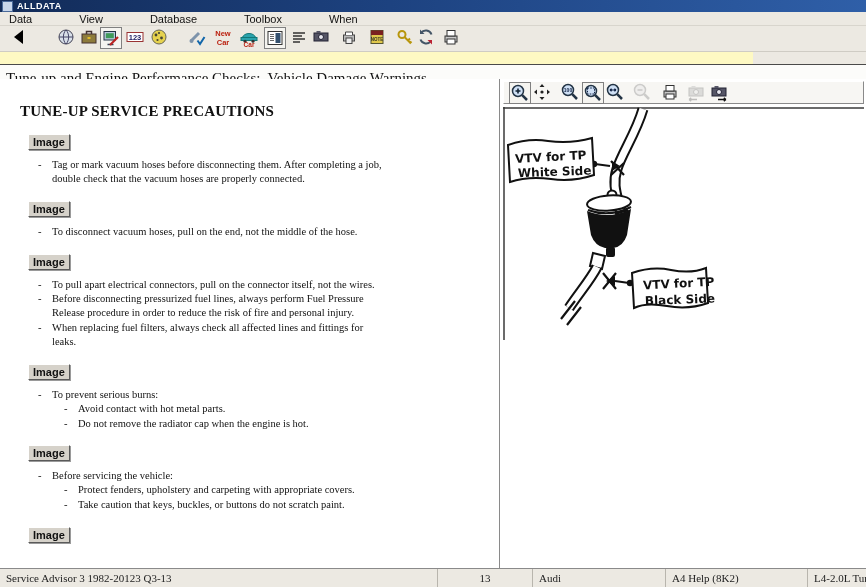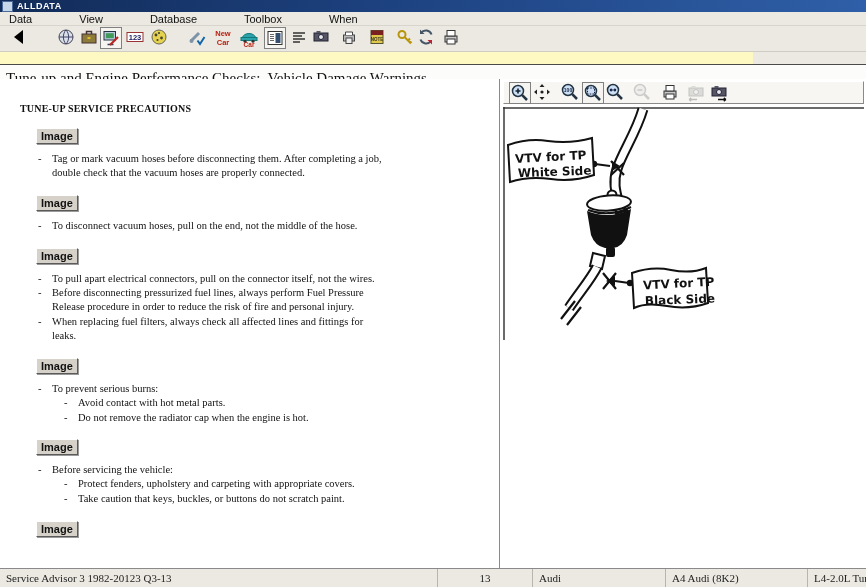--- a/index.html
+++ b/index.html
@@ -35,26 +35,26 @@
     box-sizing:border-box;display:flex;align-items:center;}
   .headerbar span{font-family:"Liberation Serif", serif;font-size:15px;color:#111;
     padding-left:6px;white-space:pre;}
 
   
   .content{position:absolute;left:0;top:79px;width:866px;height:489px;background:#fff;}
   .left-panel{position:absolute;left:0;top:0;width:500px;height:489px;background:#fff;
     border-right:1px solid #8a8a8a;box-sizing:border-box;overflow:hidden;
     font-family:"Liberation Serif", serif;color:#111;}
   .article-inner{padding:24px 10px 0 20px;}
-  .article-heading{font-size:10px;font-weight:bold;margin:0 0 12px 0;letter-spacing:.2px;}
+  .article-heading{font-size:15px;font-weight:bold;margin:0 0 12px 0;letter-spacing:.2px;}
   .img-btn{display:inline-block;min-width:40px;height:16px;line-height:15px;
     background:#d6d2ca;border:1px solid;border-color:#ffffff #5a5a5a #5a5a5a #ffffff;
     box-shadow:1px 1px 0 #9a9a9a;font-family:"Liberation Sans", sans-serif;
     font-size:11px;font-weight:bold;color:#111;text-align:center;padding:0 4px;
-    margin:0 0 7px 16px;cursor:pointer;}
+    margin:0 0 7px 8px;cursor:pointer;}
   .section{margin-bottom:13px;}
   ul.bullets{list-style:none;margin:1px 0 0 18px;padding:0;width:345px;
     font-size:10.5px;line-height:1.32;}
   ul.bullets li{position:relative;padding-left:14px;margin-bottom:1px;}
   ul.bullets li::before{content:"-";position:absolute;left:0;top:0;}
   ul.subs{list-style:none;margin:0 0 0 12px;padding:0;}
   ul.subs li{position:relative;padding-left:14px;}
   ul.subs li::before{content:"-";position:absolute;left:0;top:0;}
 
   
@@ -425,16 +425,16 @@
           </g>
         </svg>
       </div>
     </div>
   </div>
 
   <div class="statusbar" id="statusbar">
       <div class="status-field" style="width: 437px;">Service Advisor 3 1982-20123 Q3-13</div>
       <div class="status-field sep center" style="width: 95px;">13</div>
       <div class="status-field sep" style="width: 133px;">Audi</div>
-      <div class="status-field sep" style="width: 142px;">A4 Audi (8K2)</div>
+      <div class="status-field sep" style="width: 142px;">A4 Help (8K2)</div>
       <div class="status-field sep" style="flex: 1 1 0%;">L4-2.0L Tur</div>
     </div>
 </div>
 
 </body></html>

